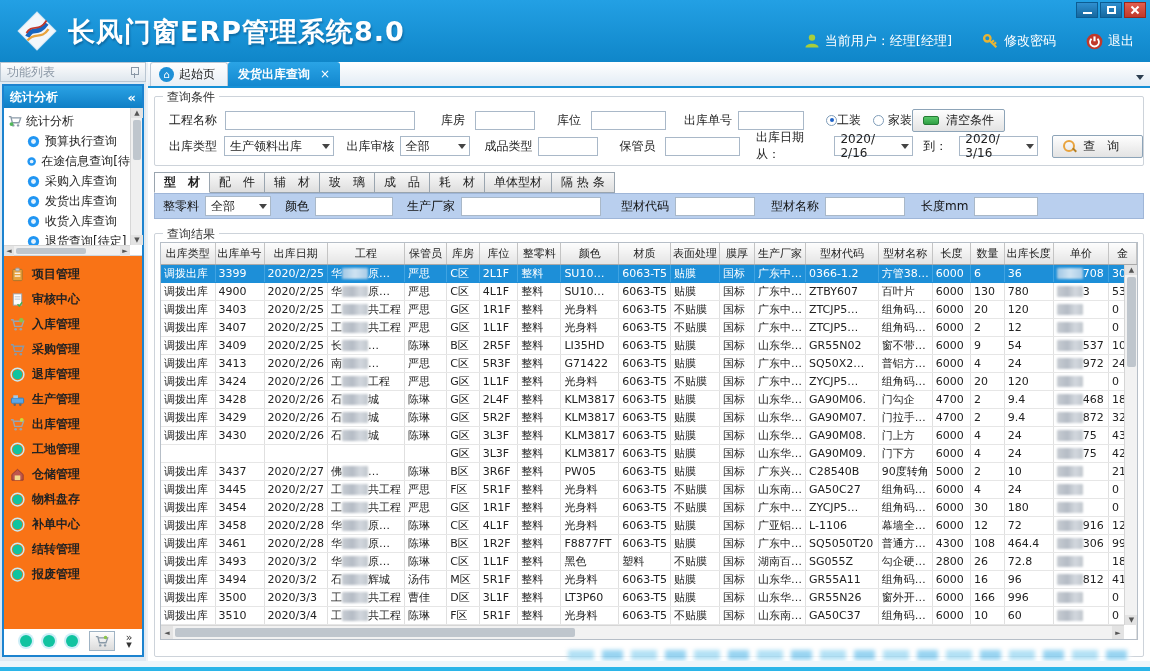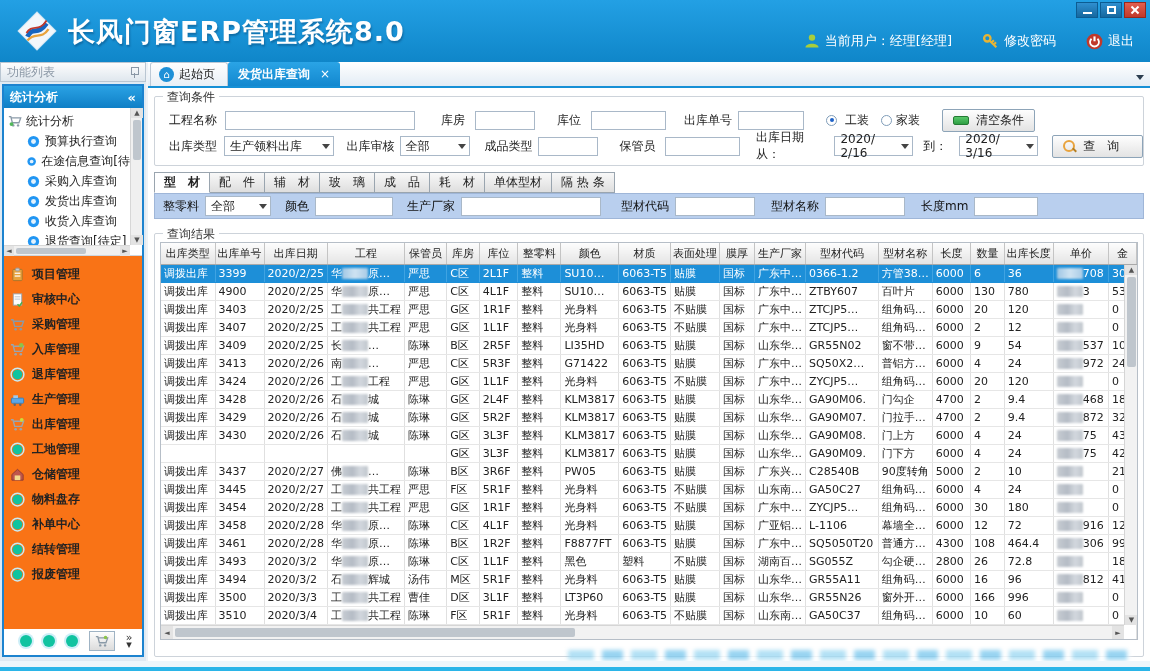--- a/index.html
+++ b/index.html
@@ -252,34 +252,34 @@
           <svg viewBox="0 0 16 16" width="15" height="15">
             <rect x="3.5" y="2" width="9" height="12" fill="#fdfdfd" stroke="#9aa5af"></rect>
             <rect x="5" y="4.5" width="6" height="1.2" fill="#c4ccd4"></rect>
             <rect x="5" y="7" width="6" height="1.2" fill="#c4ccd4"></rect>
             <path d="M8 13 l2 2 3-4" stroke="#4caf50" stroke-width="1.6" fill="none"></path>
           </svg>
           <span>审核中心</span>
         </div>
         <div class="module">
           <svg viewBox="0 0 16 16" width="15" height="15">
-            <path d="M1 3h2.2l1.8 7h7.5l2-5.5H4.2" fill="none" stroke="#8a9aa8" stroke-width="1.5"></path>
-            <circle cx="6" cy="13" r="1.4" fill="#8a9aa8"></circle>
-            <circle cx="11.5" cy="13" r="1.4" fill="#8a9aa8"></circle>
-          </svg>
-          <span>采购管理</span>
-        </div>
-        <div class="module">
-          <svg viewBox="0 0 16 16" width="15" height="15">
             <path d="M1 3h2.2l1.8 7h7.5l2-5.5H4.2" fill="none" stroke="#9aa5af" stroke-width="1.5"></path>
             <circle cx="6" cy="13" r="1.4" fill="#9aa5af"></circle>
             <circle cx="11.5" cy="13" r="1.4" fill="#9aa5af"></circle>
             <circle cx="12" cy="3.5" r="2.4" fill="#8bc34a"></circle>
           </svg>
           <span>入库管理</span>
+        </div>
+        <div class="module">
+          <svg viewBox="0 0 16 16" width="15" height="15">
+            <path d="M1 3h2.2l1.8 7h7.5l2-5.5H4.2" fill="none" stroke="#8a9aa8" stroke-width="1.5"></path>
+            <circle cx="6" cy="13" r="1.4" fill="#8a9aa8"></circle>
+            <circle cx="11.5" cy="13" r="1.4" fill="#8a9aa8"></circle>
+          </svg>
+          <span>采购管理</span>
         </div>
         <div class="module">
           <svg viewBox="0 0 16 16" width="15" height="15">
             <circle cx="8" cy="8" r="5.2" fill="#10c3a0"></circle>
             <circle cx="8" cy="8" r="6.8" fill="none" stroke="#c8ecf6" stroke-width="1.6"></circle>
           </svg>
           <span>退库管理</span>
         </div>
         <div class="module">
           <svg viewBox="0 0 16 16" width="15" height="15">
@@ -381,24 +381,24 @@
     <div class="qrow">
       <label style="width:56px">工程名称</label>
       <input class="tbx" style="width: 190px;">
       <label style="margin-left:26px; width:30px">库房</label>
       <input class="tbx" style="width: 60px; margin-left: 4px;">
       <label style="margin-left:22px; width:30px">库位</label>
       <input class="tbx" style="width: 75px; margin-left: 4px;">
       <label style="margin-left:18px; width:54px">出库单号</label>
       <input class="tbx" style="width: 66px;">
       <span class="radio on" style="margin-left:22px"></span>
-      <label style="margin-left:8px">工装</label>
+      <label style="margin-left:0">工装</label>
       <span class="radio" style="margin-left:12px"></span>
       <label style="margin-left:4px">家装</label>
-      <div class="btn" style="margin-left:22px">
+      <div class="btn" style="">
         <span class="ic-clear"></span>
         <span>清空条件</span>
       </div>
     </div>
     <div class="qrow">
       <label style="width:56px">出库类型</label>
       <div class="combo" style="width:112px">
         <span class="nowrap">生产领料出库</span>
         <span class="dda"></span>
       </div>

